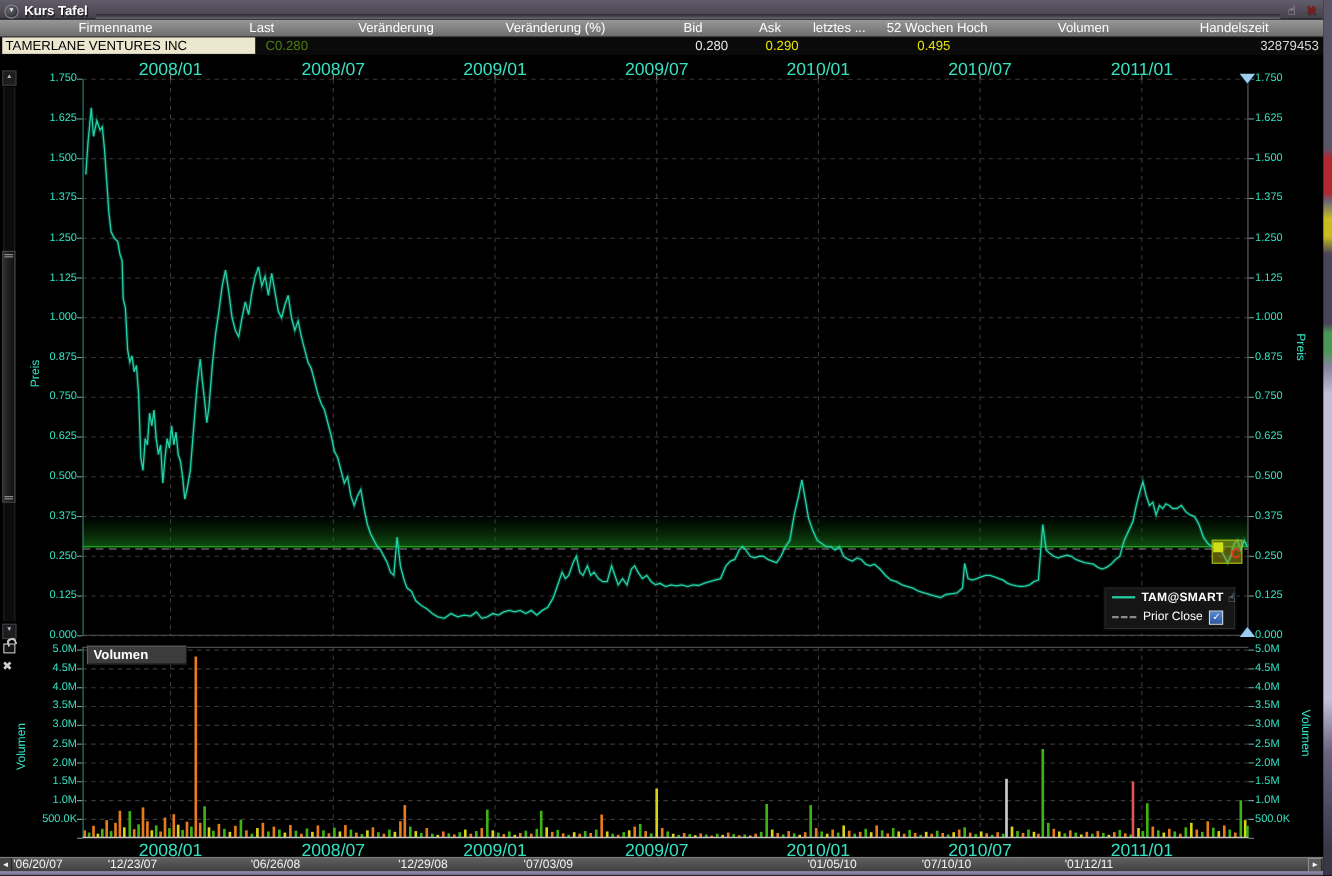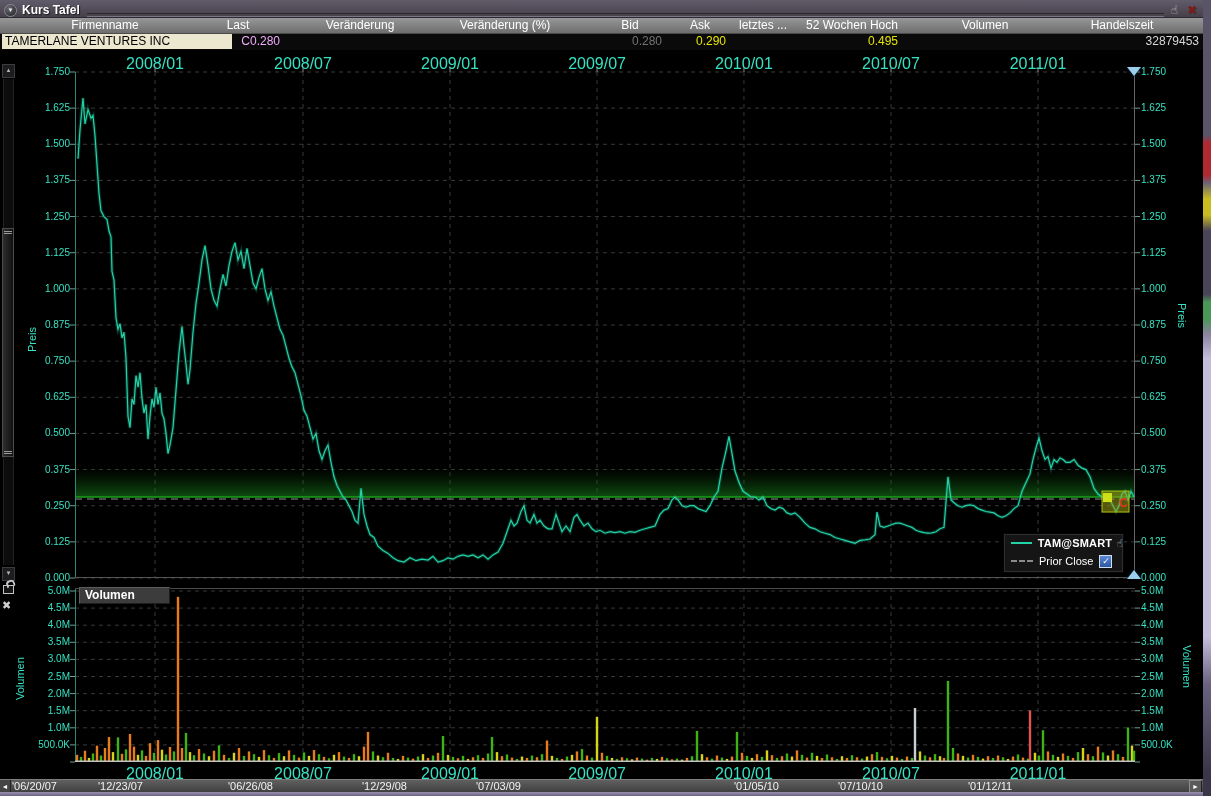--- a/index.html
+++ b/index.html
@@ -15,24 +15,24 @@
   #title-rule{flex:1;height:2px;margin:0 7px;border-top:1px solid #29262e;border-bottom:1px solid #7a7486;}
   #hand-icon{color:#c6c2ce;font-size:12px;margin-right:9px;line-height:14px;}
   #close-btn{color:#7e1b1b;font-weight:bold;font-size:12px;margin-right:6px;text-shadow:1px 1px 0 #3a3a3a;cursor:pointer;}
   
   #colheader{left:0;top:18px;width:1203px;height:15px;background:linear-gradient(#979797,#6e6e6e);
     border-bottom:1px solid #4a4a4a;font-size:12px;color:#fff;}
   #colheader span{position:absolute;top:0;transform:translateX(-50%);white-space:nowrap;}
   #quoterow{left:0;top:34px;width:1203px;height:16px;background:#0a0a0a;border-bottom:1px solid #3e3e3e;font-size:12px;}
   #cell-name{left:2px;top:0;width:227px;height:15px;background:#ece7cf;color:#000;padding-left:3px;line-height:15px;white-space:nowrap;overflow:hidden;}
   .val{position:absolute;top:0;height:15px;line-height:15px;text-align:right;white-space:nowrap;}
-  #cell-last{left:180px;width:100px;color:#f0abfc;}
-  #cell-bid{left:582px;width:80px;color:#737373;}
+  #cell-last{left:180px;width:100px;color:#4d7c0f;}
+  #cell-bid{left:582px;width:80px;color:#e5e5e5;}
   #cell-ask{left:646px;width:80px;color:#e8e400;text-align:right;}
-  #cell-52wh{left:813px;width:85px;color:#e8e400;}
+  #cell-52wh{left:779px;width:85px;color:#e8e400;}
   #cell-time{left:1089px;width:110px;color:#d8d8d8;}
   
   #chart-region{left:0;top:50px;width:1203px;height:742px;background:#000;}
   .ylab{position:absolute;color:#35e2c3;font-size:10px;line-height:10px;white-space:nowrap;}
   .xdate{position:absolute;color:#35e2c3;font-size:16px;transform:translateX(-50%);white-space:nowrap;}
   .rl{position:absolute;color:#35e2c3;font-size:11px;white-space:nowrap;transform-origin:0 0;}
   .rl.ccw{transform:rotate(-90deg);}
   .rl.cw{transform:rotate(90deg);}
   
   .sbtn{position:absolute;left:2px;width:11px;height:12px;background:#1d1d1f;border:1px solid #3c3c40;

